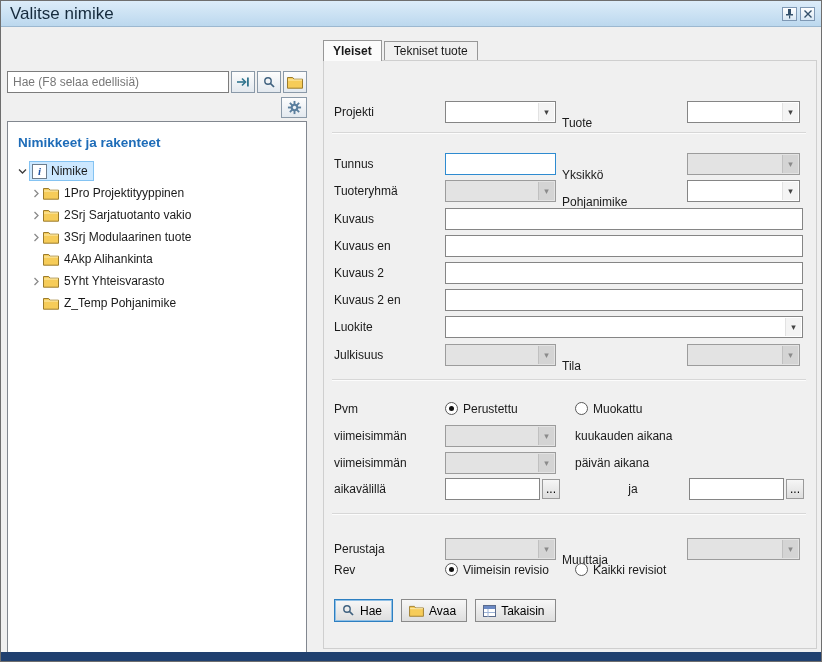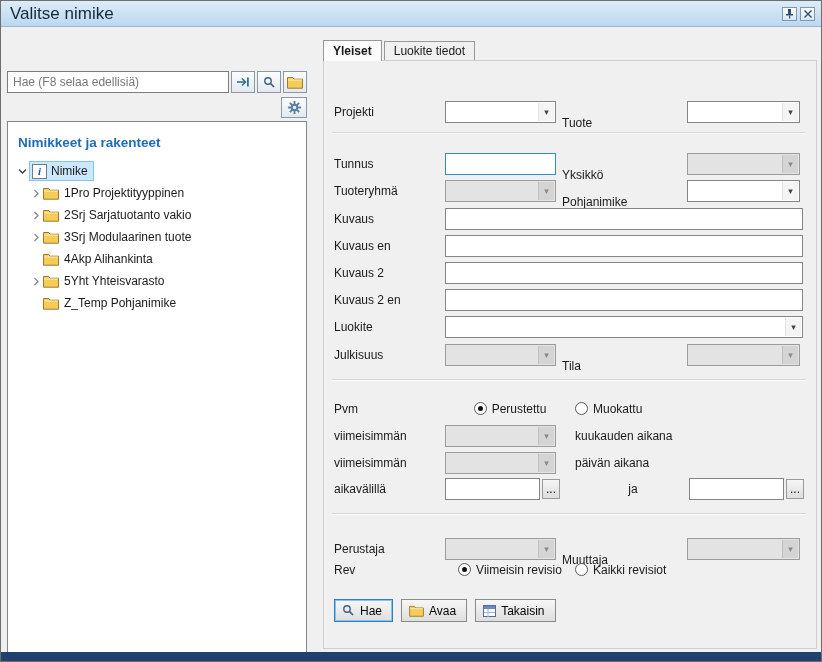--- a/index.html
+++ b/index.html
@@ -108,21 +108,21 @@
 
   .dots-btn{
     width:18px; height:20px; flex:none; margin-left:2px;
     border:1px solid #9a9a9a; background:linear-gradient(#f6f6f6,#dddddd);
     font:inherit; line-height:10px; padding:0; cursor:default;
   }
   .ja-label{ width:112px; flex:none; margin-left:17px;text-align:center; }
   .after-combo-text{ margin-left:19px; }
 
   .radio-group{ display:flex; align-items:center; gap:5px; cursor:default; }
-  .radio-group.w130{ width:130px; flex:none;justify-content:center; }
+  .radio-group.w130{ width:130px; flex:none; }
   .radio{
     width:13px; height:13px; flex:none; border:1px solid #5a5a5a; border-radius:50%;
     background:#fff; position:relative;
   }
   .radio.checked::after{
     content:""; position:absolute; left:3px; top:3px; width:5px; height:5px;
     border-radius:50%; background:#101010;
   }
 
   .btn{
@@ -279,21 +279,21 @@
             <path d="M1 4h14" stroke="#fdeeb5"></path>
           </svg>
         <span class="tlabel">Z_Temp Pohjanimike</span>
       </div>
     </div>
   </div>
 
   <div class="right">
     <div class="tabs">
       <div class="tab active">Yleiset</div>
-      <div class="tab">Luokite tiedot</div>
+      <div class="tab">Tekniset tuote</div>
     </div>
 
     <div class="tab-content">
 
       <div class="frow" style="top:39px">
         <span class="flabel">Projekti</span>
         <span class="combo">
             <span class="combo-arrow">▾</span>
           </span>
         <span class="flabel2">Tuote</span>

